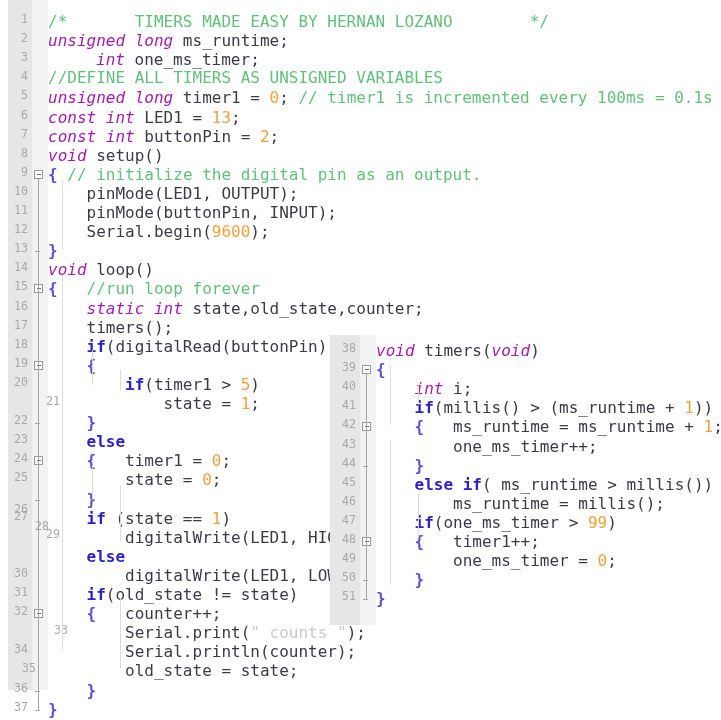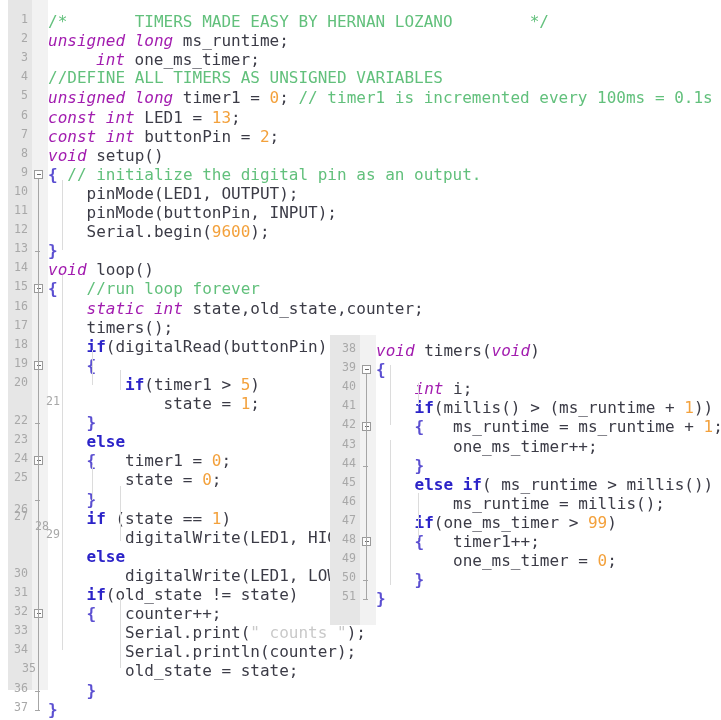--- a/index.html
+++ b/index.html
@@ -181,21 +181,21 @@
       <div class="lnum" style="top: 519px; padding-left: 21px;">28</div>
       <div class="ltext" style="top: 527.7px;"><span class="t-id">        digitalWrite(LED1, HIGH);</span></div>
       <div class="lnum" style="top: 527px; margin-left: 32px;">29</div>
       <div class="ltext" style="top: 546.8px;"><span class="t-id">    </span><span class="t-ctl">else</span></div>
       <div class="lnum" style="top: 565.9px;">30</div>
       <div class="ltext" style="top: 565.9px;"><span class="t-id">        digitalWrite(LED1, LOW);</span></div>
       <div class="lnum" style="top: 585px;">31</div>
       <div class="ltext" style="top: 585px;"><span class="t-id">    </span><span class="t-ctl">if</span><span class="t-id">(old_state != state)</span></div>
       <div class="lnum" style="top: 604.1px;">32</div>
       <div class="ltext" style="top: 604.1px;"><span class="t-id">    </span><span class="t-brace">{</span><span class="t-id">   counter++;</span></div>
-      <div class="lnum" style="top: 623.2px;">33</div>
+      <div class="lnum" style="top: 623.2px; padding-left: 40px;">33</div>
       <div class="ltext" style="top: 623.2px;"><span class="t-id">        Serial.print(</span><span class="t-str">" counts "</span><span class="t-id">);</span></div>
       <div class="lnum" style="top: 642.3px;">34</div>
       <div class="ltext" style="top: 642.3px;"><span class="t-id">        Serial.println(counter);</span></div>
       <div class="lnum" style="top: 661.4px; padding-left: 8px;">35</div>
       <div class="ltext" style="top: 661.4px;"><span class="t-id">        old_state = state;</span></div>
       <div class="lnum" style="top: 680.5px;">36</div>
       <div class="ltext" style="top: 680.5px;"><span class="t-id">    </span><span class="t-brace">}</span></div>
       <div class="lnum" style="top: 699.6px;">37</div>
       <div class="ltext" style="top: 699.6px;"><span class="t-brace">}</span></div>
       <div class="fold" style="left: 34px; top: 169.8px;"></div>

